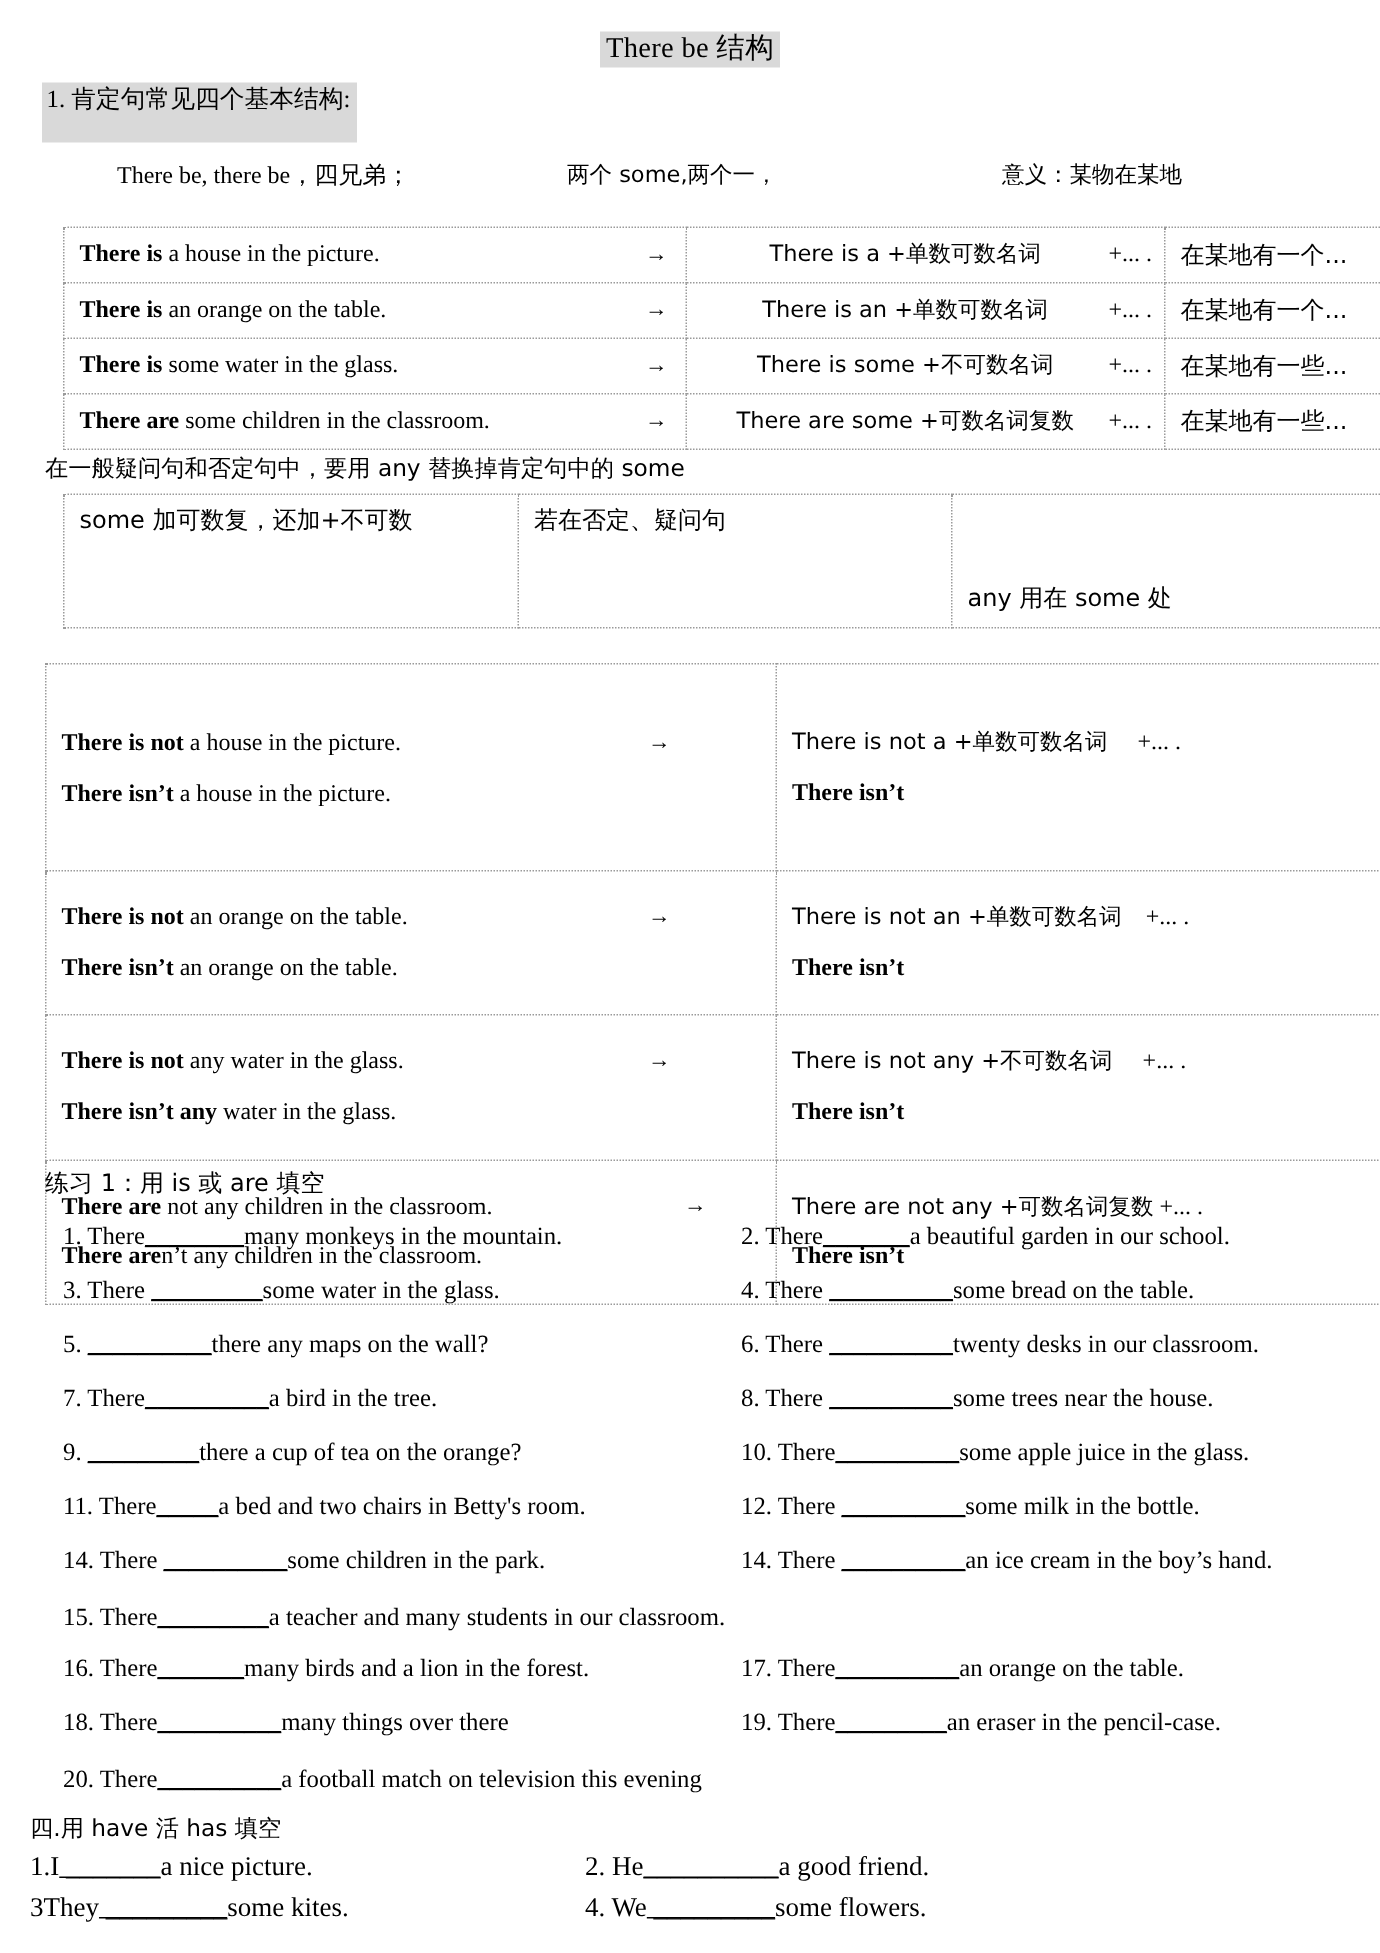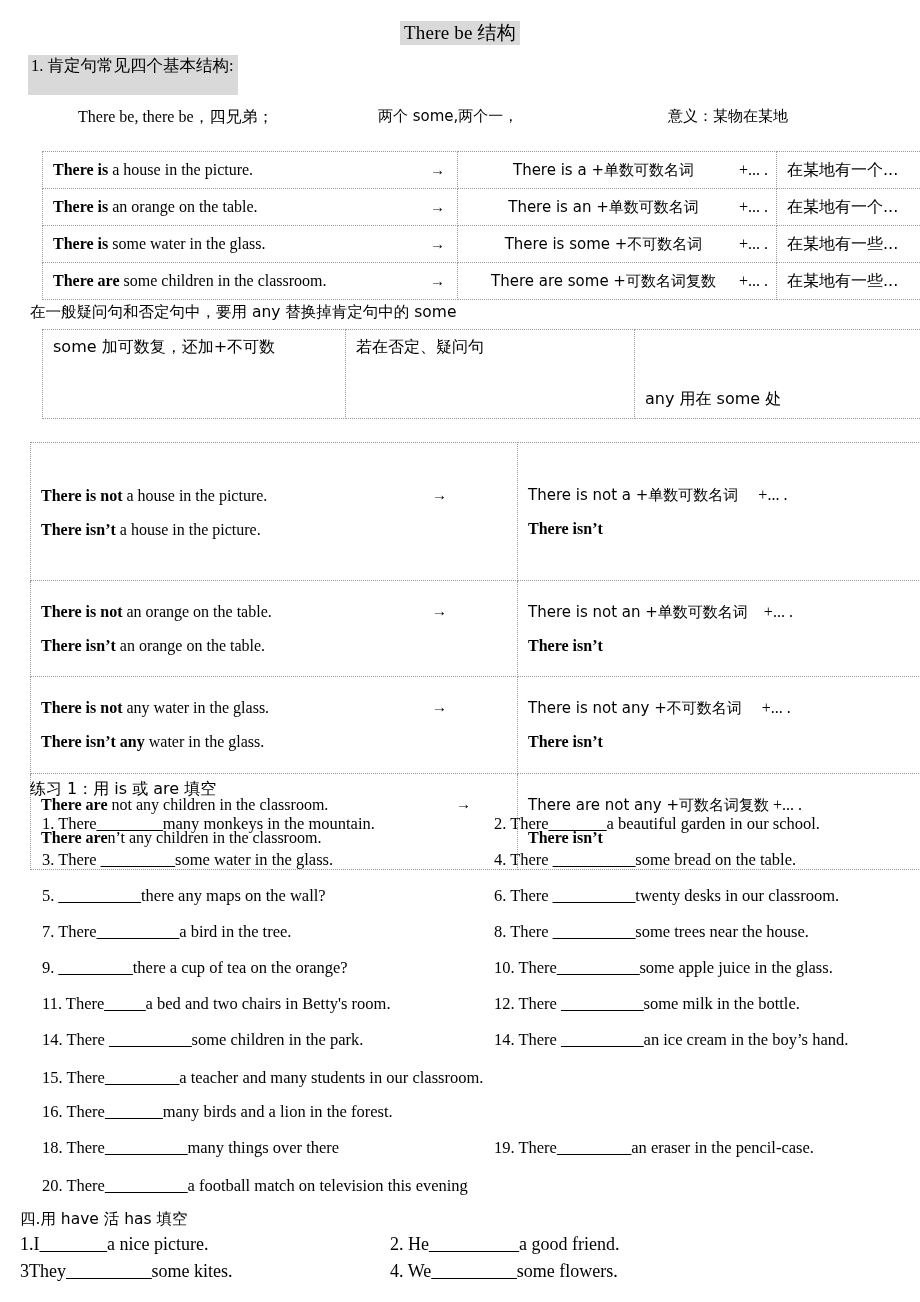--- a/index.html
+++ b/index.html
@@ -302,20 +302,21 @@
       <span class="ex-left"><span>14.</span><span> There </span><span class="blank">__________</span><span>some children in the park.</span></span>
       <span class="ex-right"><span>14.</span><span> There </span><span class="blank">__________</span><span>an ice cream in the boy’s hand.</span></span>
     </div>
 
     <div class="ex-row">
       <span class="ex-full"><span>15.</span><span> There</span><span class="blank">_________</span><span>a teacher and many students in our classroom.</span></span>
     </div>
 
     <div class="ex-row">
       <span class="ex-left"><span>16.</span><span> There</span><span class="blank">_______</span><span>many birds and a lion in the forest.</span></span>
+      <span class="ex-right"><span>17.</span><span> There</span><span class="blank">__________</span><span>an orange on the table.</span></span>
     </div>
 
     <div class="ex-row">
       <span class="ex-left"><span>18.</span><span> There</span><span class="blank">__________</span><span>many things over there</span></span>
       <span class="ex-right"><span>19.</span><span> There</span><span class="blank">_________</span><span>an eraser in the pencil-case.</span></span>
     </div>
 
     <div class="ex-row">
       <span class="ex-full"><span>20.</span><span> There</span><span class="blank">__________</span><span>a football match on television this evening</span></span>
     </div>

